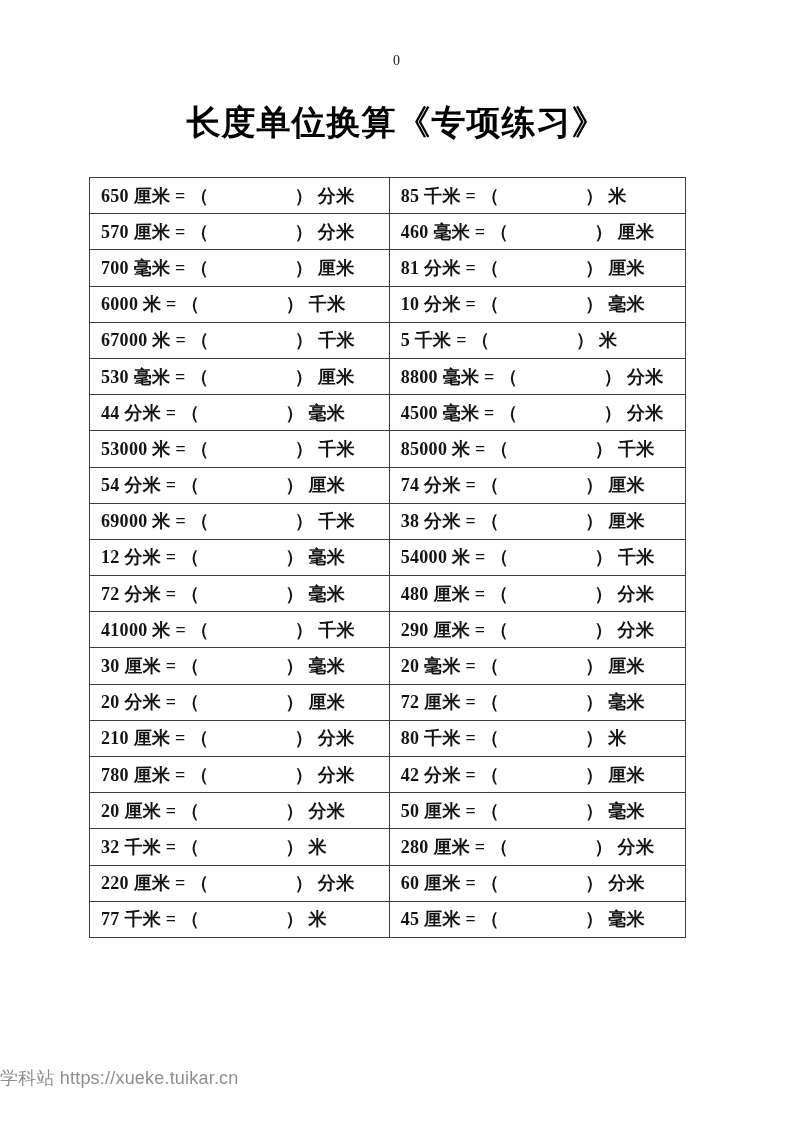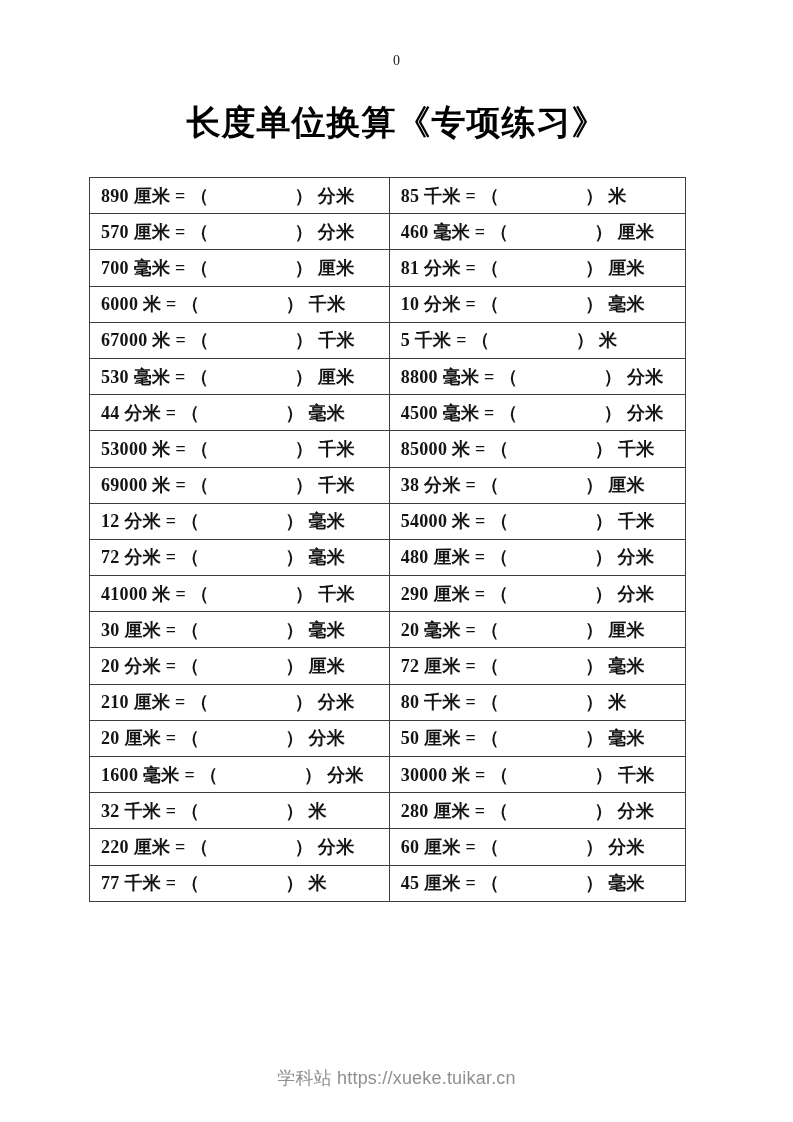--- a/index.html
+++ b/index.html
@@ -63,38 +63,37 @@
   .answer-gap {
     display: inline-block;
     width: 86px;
     height: 1px;
   }
   .footer {
     position: absolute;
     top: 1066px;
     left: 0;
     width: 100%;
-    text-align: center;
     font-size: 18px;
     color: #8f8f8f;
     font-family: "Liberation Sans", sans-serif;
     letter-spacing: 0.2px;
   }
 </style>
 </head>
 <body>
 
 <div class="page-number">0</div>
 
 <h1 class="title">长度单位换算《专项练习》</h1>
 
 <table class="worksheet">
   <tbody>
       <tr>
-        <td class="cell-left"><span>890 厘米 = （</span><span class="answer-gap"></span><span>） 分米</span></td>
+        <td class="cell-left"><span>650 厘米 = （</span><span class="answer-gap"></span><span>） 分米</span></td>
         <td class="cell-right"><span>85 千米 = （</span><span class="answer-gap"></span><span>） 米</span></td>
       </tr>
       <tr>
         <td class="cell-left"><span>570 厘米 = （</span><span class="answer-gap"></span><span>） 分米</span></td>
         <td class="cell-right"><span>460 毫米 = （</span><span class="answer-gap"></span><span>） 厘米</span></td>
       </tr>
       <tr>
         <td class="cell-left"><span>700 毫米 = （</span><span class="answer-gap"></span><span>） 厘米</span></td>
         <td class="cell-right"><span>81 分米 = （</span><span class="answer-gap"></span><span>） 厘米</span></td>
       </tr>
@@ -112,20 +111,24 @@
       </tr>
       <tr>
         <td class="cell-left"><span>44 分米 = （</span><span class="answer-gap"></span><span>） 毫米</span></td>
         <td class="cell-right"><span>4500 毫米 = （</span><span class="answer-gap"></span><span>） 分米</span></td>
       </tr>
       <tr>
         <td class="cell-left"><span>53000 米 = （</span><span class="answer-gap"></span><span>） 千米</span></td>
         <td class="cell-right"><span>85000 米 = （</span><span class="answer-gap"></span><span>） 千米</span></td>
       </tr>
       <tr>
+        <td class="cell-left"><span>54 分米 = （</span><span class="answer-gap"></span><span>） 厘米</span></td>
+        <td class="cell-right"><span>74 分米 = （</span><span class="answer-gap"></span><span>） 厘米</span></td>
+      </tr>
+      <tr>
         <td class="cell-left"><span>69000 米 = （</span><span class="answer-gap"></span><span>） 千米</span></td>
         <td class="cell-right"><span>38 分米 = （</span><span class="answer-gap"></span><span>） 厘米</span></td>
       </tr>
       <tr>
         <td class="cell-left"><span>12 分米 = （</span><span class="answer-gap"></span><span>） 毫米</span></td>
         <td class="cell-right"><span>54000 米 = （</span><span class="answer-gap"></span><span>） 千米</span></td>
       </tr>
       <tr>
         <td class="cell-left"><span>72 分米 = （</span><span class="answer-gap"></span><span>） 毫米</span></td>
         <td class="cell-right"><span>480 厘米 = （</span><span class="answer-gap"></span><span>） 分米</span></td>
@@ -140,26 +143,26 @@
       </tr>
       <tr>
         <td class="cell-left"><span>20 分米 = （</span><span class="answer-gap"></span><span>） 厘米</span></td>
         <td class="cell-right"><span>72 厘米 = （</span><span class="answer-gap"></span><span>） 毫米</span></td>
       </tr>
       <tr>
         <td class="cell-left"><span>210 厘米 = （</span><span class="answer-gap"></span><span>） 分米</span></td>
         <td class="cell-right"><span>80 千米 = （</span><span class="answer-gap"></span><span>） 米</span></td>
       </tr>
       <tr>
+        <td class="cell-left"><span>780 厘米 = （</span><span class="answer-gap"></span><span>） 分米</span></td>
+        <td class="cell-right"><span>42 分米 = （</span><span class="answer-gap"></span><span>） 厘米</span></td>
+      </tr>
+      <tr>
         <td class="cell-left"><span>20 厘米 = （</span><span class="answer-gap"></span><span>） 分米</span></td>
         <td class="cell-right"><span>50 厘米 = （</span><span class="answer-gap"></span><span>） 毫米</span></td>
-      </tr>
-      <tr>
-        <td class="cell-left"><span>1600 毫米 = （</span><span class="answer-gap"></span><span>） 分米</span></td>
-        <td class="cell-right"><span>30000 米 = （</span><span class="answer-gap"></span><span>） 千米</span></td>
       </tr>
       <tr>
         <td class="cell-left"><span>32 千米 = （</span><span class="answer-gap"></span><span>） 米</span></td>
         <td class="cell-right"><span>280 厘米 = （</span><span class="answer-gap"></span><span>） 分米</span></td>
       </tr>
       <tr>
         <td class="cell-left"><span>220 厘米 = （</span><span class="answer-gap"></span><span>） 分米</span></td>
         <td class="cell-right"><span>60 厘米 = （</span><span class="answer-gap"></span><span>） 分米</span></td>
       </tr>
       <tr>

